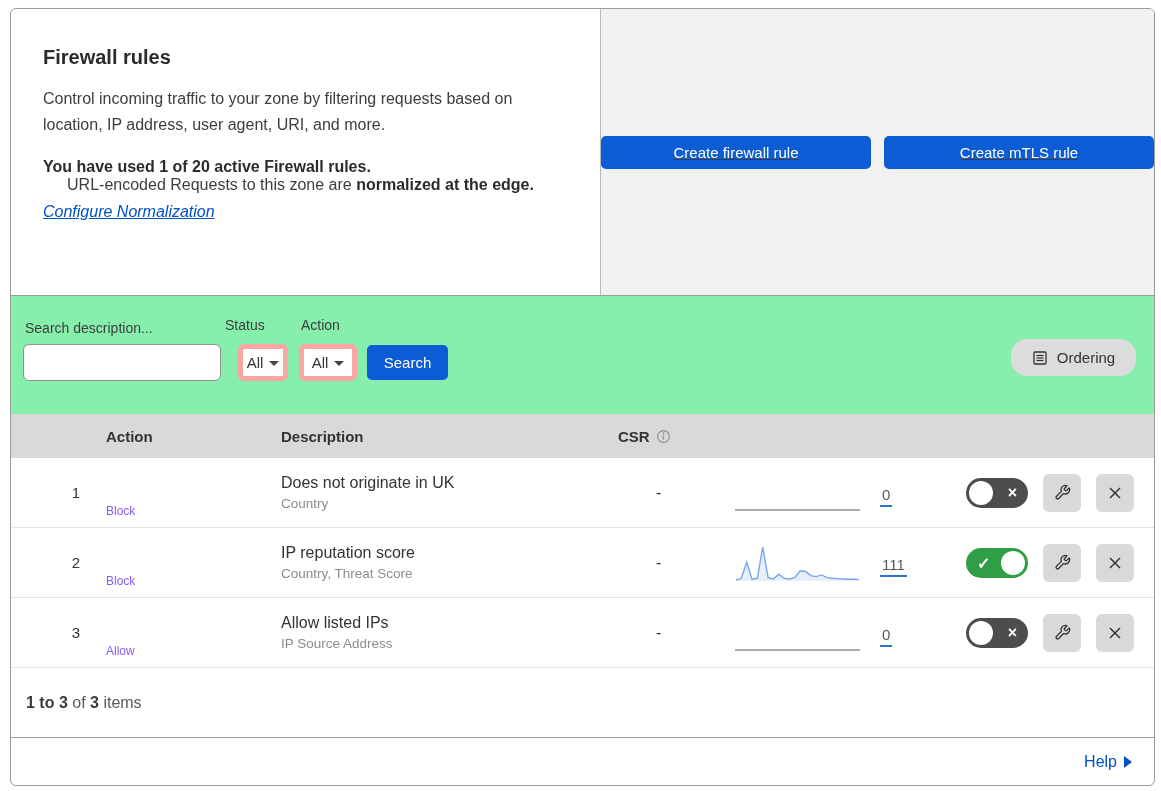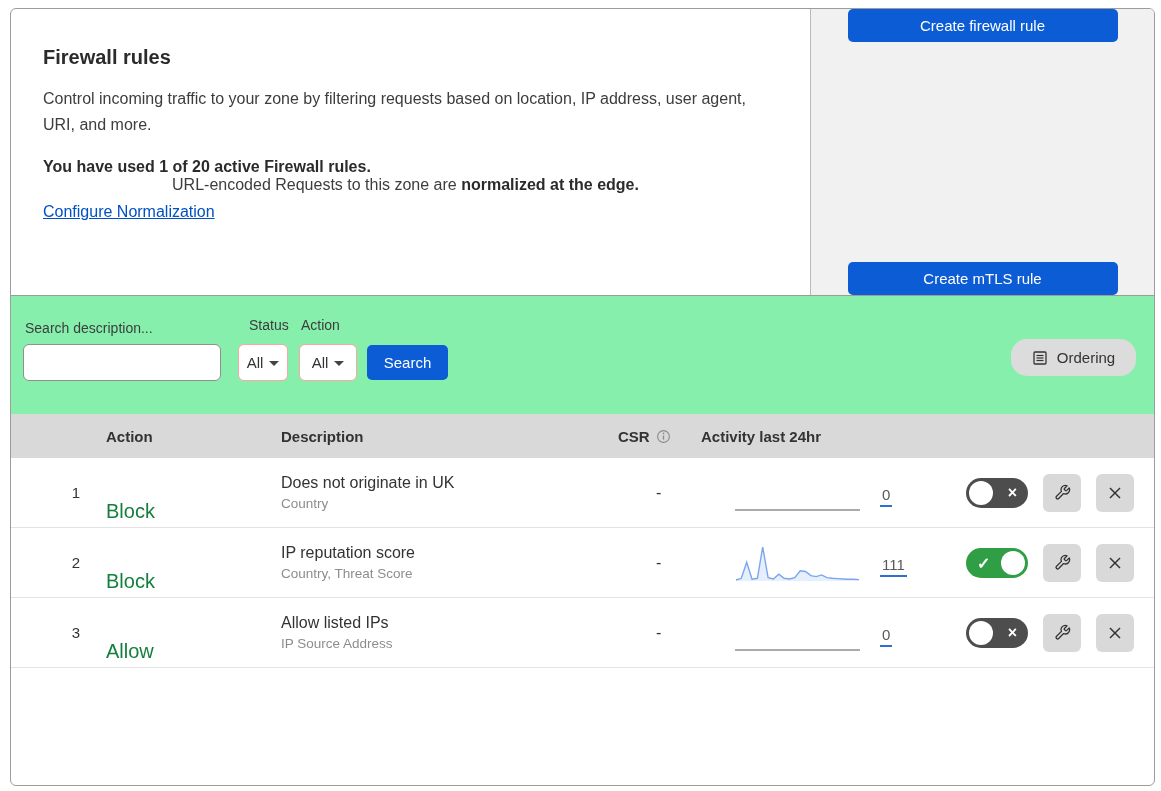--- a/index.html
+++ b/index.html
@@ -10,55 +10,55 @@
     background:#fff; border:1px solid #9c9c9c; border-radius:6px; overflow:hidden; }
 
   
   .hd { display:flex; height:287px; border-bottom:1px solid #9c9c9c; }
   .hd-left { width:800px; border-right:1px solid #b9b9b9; padding:37px 42px 0 32px; }
   .hd-title { font-size:20px; font-weight:700; color:#2b2b2b; margin-bottom:17px; }
   .hd-desc { font-size:16px; line-height:26px; color:#3d3d3d; margin-bottom:20px; }
   .hd-usage { font-size:16px; font-weight:700; color:#2b2b2b; }
   .hd-norm { font-size:16px; color:#3d3d3d; margin-bottom:9px;text-align:center; }
   .hd-norm strong { color:#2b2b2b; }
-  .hd-link { font-size:16px; color:#0051c3; text-decoration:underline; cursor:pointer; }
-  .hd-right { flex:1; background:#f1f1f1; display:flex; flex-direction:column;
-    justify-content:space-between; align-items:center; gap:13px; }
+  .hd-link { font-size:16px; color:#0051c3; text-decoration:underline; cursor:pointer;font-style:italic; }
+  .hd-right { flex:1; background:#f1f1f1; display:flex; 
+    justify-content:center; align-items:center; gap:13px;text-decoration:underline; }
   .btn-primary { width:270px; height:33px; background:#0b5cd5; color:#fff; border:none;
     border-radius:5px; font-size:15px; font-family:inherit; cursor:pointer; }
 
   
   .filters { position:relative; height:118px; background:#86efac; }
   .f-label { position:absolute; font-size:14px; color:#3d3d3d; }
   .search-wrap { position:absolute; left:12px; top:48px; width:198px; height:37px;
     border:1px solid #8f8f8f; border-radius:6px; display:flex; align-items:center;
     padding-left:10px; background:#fff; }
   .search-wrap input { border:none; outline:none; flex:1; height:90%; font-size:15px;
     font-family:inherit; margin-left:6px; background:transparent; }
-  .select-box { position:absolute; top:48px; height:37px; border:1px solid #fca5a5;
+  .select-box { position:absolute; top:48px; height:37px; border:5px solid #fca5a5;
     border-radius:6px; background:#fff; display:flex; align-items:center;
     justify-content:center; gap:6px; font-size:15px; color:#333; cursor:pointer; }
   .caret { width:0; height:0; border-left:5px solid transparent;
     border-right:5px solid transparent; border-top:5px solid #444; margin-top:2px; }
   .btn-search { position:absolute; left:356px; top:49px; width:81px; height:35px;
     background:#0b5cd5; color:#fff; border:none; border-radius:5px; font-size:15px;
     font-family:inherit; cursor:pointer; }
   .btn-ordering { position:absolute; right:18px; top:43px; width:125px; height:37px;
     background:#dcdcdc; border:none; border-radius:16px; font-size:15px; color:#333;
     font-family:inherit; display:flex; align-items:center; justify-content:center;
     gap:9px; cursor:pointer; }
 
   
   .thead, .trow { display:grid;
     grid-template-columns:95px 175px 327px 93px 240px 1fr; align-items:center; }
   .thead { height:44px; background:#d9d9d9; font-size:15px; font-weight:700; color:#333; }
   .thead .c-csr { display:flex; align-items:center; gap:6px; padding-left:10px; }
   .trow { height:70px; border-bottom:1px solid #e3e3e3; }
   .c-num { text-align:right; padding-right:26px; font-size:15px; color:#333; }
-  .c-action { font-size:20px; color:#15803d;margin-top:37px; }
+  .c-action { font-size:12px; color:#8b5cf6;margin-top:37px; }
   .d-main { font-size:16px; color:#333; }
   .d-sub { font-size:13.5px; color:#8d8d8d; margin-top:4px; }
   .trow .c-csr { padding-left:48px; font-size:16px; color:#333; }
   .c-activity { display:flex; align-items:center; }
   .spark { width:125px; height:42px; margin-left:34px; position:relative; }
   .spark svg { position:absolute; inset:0; }
   .spark.flat::after { content:""; position:absolute; left:0; right:0; bottom:3px;
     border-top:2px solid #ababab; }
   .count { margin-left:20px; font-size:15px; color:#595959; text-decoration:none;
     border-bottom:2px solid #2e6fd0; padding:0 2px 2px; position:relative; top:4px;
@@ -114,21 +114,21 @@
   <div class="filters">
     <div class="f-label" style="left:14px; top:24px;">Search description...</div>
     <div class="search-wrap">
       <svg width="15" height="15" viewBox="0 0 16 16">
           <circle cx="6.5" cy="6.5" r="4.8" fill="none" stroke="#333" stroke-width="1.4"></circle>
           <line x1="10.2" y1="10.2" x2="14" y2="14" stroke="#333" stroke-width="1.4"></line>
         </svg>
       <input type="text" value="" style="">
     </div>
 
-    <div class="f-label" style="left:238px; top:21px;">Status</div>
+    <div class="f-label" style="left:214px; top:21px;">Status</div>
     <div class="select-box" style="left:227px; width:50px;">
       <span>All</span>
       <span class="caret"></span>
     </div>
 
     <div class="f-label" style="left:290px; top:21px;">Action</div>
     <div class="select-box" style="left:288px; width:58px;">
       <span>All</span>
       <span class="caret"></span>
     </div>
@@ -151,21 +151,20 @@
     <div>Action</div>
     <div>Description</div>
     <div class="c-csr">
       <span>CSR</span>
       <svg width="15" height="15" viewBox="0 0 16 16">
           <circle cx="8" cy="8" r="6.3" fill="none" stroke="#8c8c8c" stroke-width="1.2"></circle>
           <line x1="8" y1="7" x2="8" y2="11.3" stroke="#8c8c8c" stroke-width="1.4"></line>
           <circle cx="8" cy="4.7" r="0.9" fill="#8c8c8c"></circle>
         </svg>
     </div>
-    <div>Activity last 24hr</div>
     <div></div>
   </div>
 
   <div class="trow">
     <div class="c-num">1</div>
     <div class="c-action">Block</div>
     <div class="c-desc">
       <div class="d-main">Does not originate in UK</div>
       <div class="d-sub">Country</div>
     </div>
@@ -256,15 +255,24 @@
       </button>
       <button class="icon-btn">
         <svg width="16" height="16" viewBox="0 0 16 16">
             <line x1="3" y1="3" x2="13" y2="13" stroke="#333" stroke-width="1.5"></line>
             <line x1="13" y1="3" x2="3" y2="13" stroke="#333" stroke-width="1.5"></line>
           </svg>
       </button>
     </div>
   </div>
 
-
+  <div class="tfoot">
+    <span><b>1 to 3</b><span> of </span><b>3</b><span> items</span></span>
+  </div>
+
+  <div class="help-bar">
+    <a class="help-link">
+      <span>Help</span>
+      <span class="help-arrow"></span>
+    </a>
+  </div>
 
 </div>
 
 </body></html>

